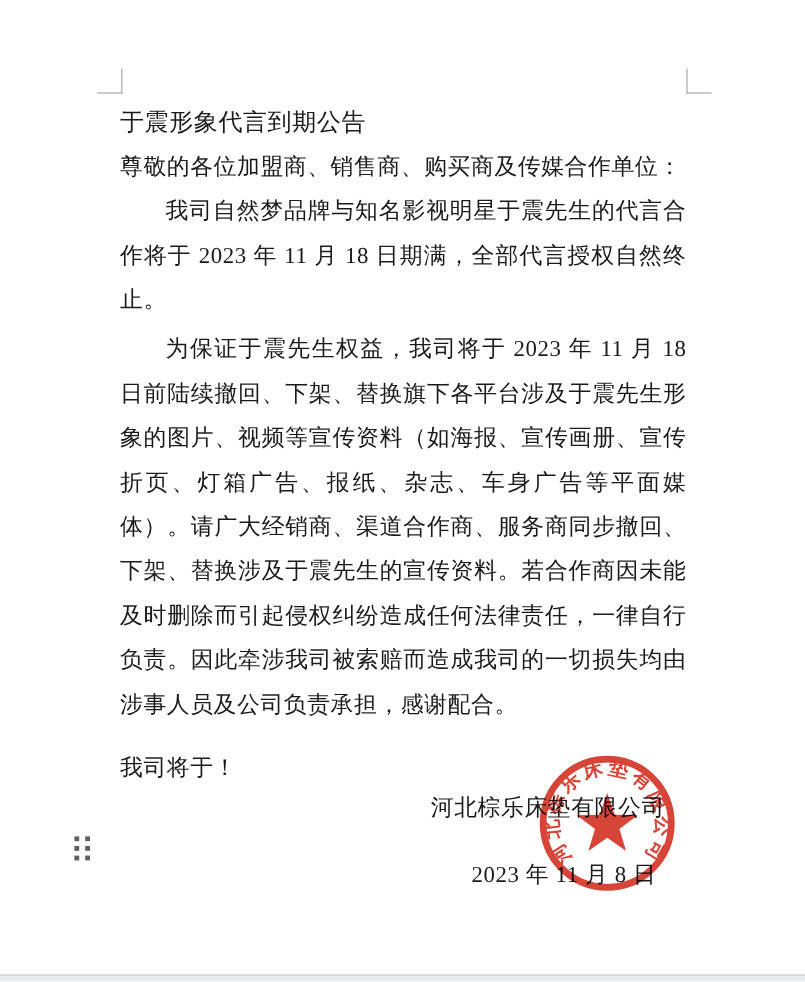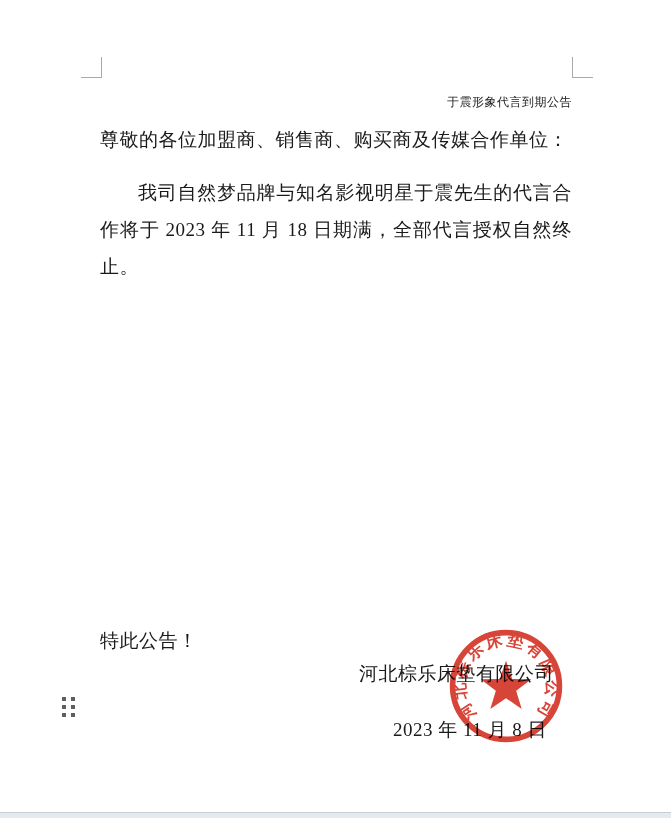--- a/index.html
+++ b/index.html
@@ -17,31 +17,31 @@
   .crop-mark.tr { left: 572px; border-left: 1px solid #a9a9a9;  border-bottom: 1px solid #a9a9a9; }
 
   
   .content {
     position: absolute;
     left: 100px; top: 84px; width: 472px;
     font-size: 19px; line-height: 37px;
     letter-spacing: 0.5px;
   }
   .doc-title {
-    text-align: right;
-    font-size: 12px;
+    text-align: left;
+    font-size: 20px;
     line-height: 37px;
   }
   .salutation { line-height: 37px; font-family: Liberation Serif, serif; }
   .para {
     text-indent: 2em;
     text-align: justify;
     margin-top: 4px;
   }
-  .para.first { margin-top: 16px; }
+  .para.first { margin-top: 0; }
 
   .closing {
     position: absolute;
     left: 100px; top: 622px;
     font-size: 19px; line-height: 37px; letter-spacing: 0.5px;
   }
   .sign-line {
     position: absolute;
     left: 100px; width: 472px;
     font-size: 19px; line-height: 37px; letter-spacing: 0.5px;
@@ -88,23 +88,24 @@
 </head>
 <body>
 
 <div class="crop-mark tl"></div>
 <div class="crop-mark tr"></div>
 
 <div class="content">
   <div class="doc-title">于震形象代言到期公告</div>
   <div class="salutation">尊敬的各位加盟商、销售商、购买商及传媒合作单位：</div>
   <div class="para first">我司自然梦品牌与知名影视明星于震先生的代言合作将于 2023 年 11 月 18 日期满，全部代言授权自然终止。</div>
+  <div class="para">为保证于震先生权益，我司将于 2023 年 11 月 18 日前陆续撤回、下架、替换旗下各平台涉及于震先生形象的图片、视频等宣传资料（如海报、宣传画册、宣传折页、灯箱广告、报纸、杂志、车身广告等平面媒体）。请广大经销商、渠道合作商、服务商同步撤回、下架、替换涉及于震先生的宣传资料。若合作商因未能及时删除而引起侵权纠纷造成任何法律责任，一律自行负责。因此牵涉我司被索赔而造成我司的一切损失均由涉事人员及公司负责承担，感谢配合。</div>
 </div>
 
-<div class="closing">特此公告！</div>
+<div class="closing">我司将于！</div>
 <div class="sign-line sign-company">河北棕乐床垫有限公司</div>
 <div class="sign-line sign-date">2023 年 11 月 8 日</div>
 
 <svg class="seal" viewBox="0 0 111 111">
   <circle cx="55.5" cy="55.5" r="52" fill="none" stroke-width="5.5" stroke="#d22b1d"></circle>
   <polygon points="55.5,31 61.6,48.6 80.2,49.0 65.4,60.2 70.8,78.0 55.5,67.4 40.2,78.0 45.6,60.2 30.8,49.0 49.4,48.6" fill="#d22b1d"></polygon>
   <defs>
     <path id="seal-arc" d="M 27.2 83.8 A 40 40 0 1 1 83.8 83.8" fill="none"></path>
   </defs>
   <text fill="#d22b1d">

